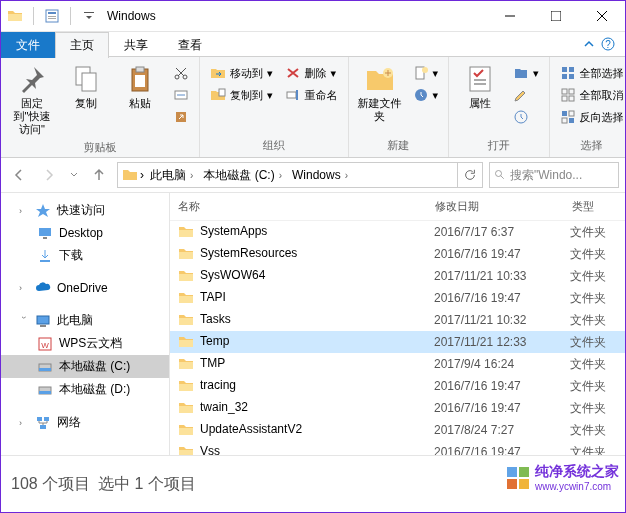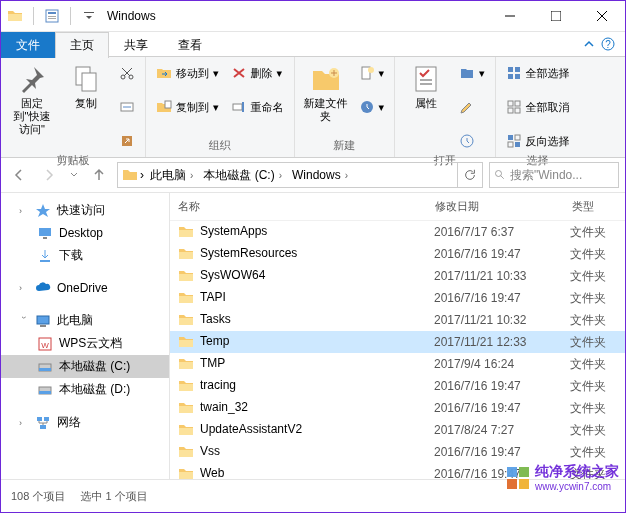--- a/index.html
+++ b/index.html
@@ -15,21 +15,21 @@
 .tab{padding:4px 14px;border:1px solid transparent;border-bottom:none;position:relative;top:1px}
 .tab.file{background:#1979ca;color:#fff}
 .tab.active{border-color:#d0d0d0;background:#f5f6f7}
 .ribbon-help{margin-left:auto;padding:0 10px;display:flex;align-items:center;gap:6px;color:#1979ca}
 .ribbon{background:#f5f6f7;border-top:1px solid #d0d0d0;border-bottom:1px solid #d0d0d0;display:flex;height:100px}
 .rgroup{display:flex;flex-direction:column;align-items:center;padding:4px 6px 2px;border-right:1px solid #e0e0e0}
 .rgroup-row{display:flex;align-items:flex-start;gap:4px;flex:1}
 .rgroup-label{font-size:11px;color:#666;padding:2px 0}
 .big-btn{display:flex;flex-direction:column;align-items:center;width:46px;padding:2px;gap:2px}
 .big-btn .lbl{font-size:11px;text-align:center;line-height:13px}
-.small-col{display:flex;flex-direction:column;gap:14px;justify-content:flex-start;padding-top:2px}
+.small-col{display:flex;flex-direction:column;gap:2px;justify-content:flex-start;padding-top:2px}
 .small-btn{display:flex;align-items:center;gap:4px;padding:2px 4px;font-size:11px;white-space:nowrap}
 .ico{width:16px;height:16px;display:inline-block}
 .ico-lg{width:32px;height:32px}
 .navbar{height:34px;display:flex;align-items:center;gap:6px;padding:0 6px;border-bottom:1px solid #e5e5e5}
 .navarrow{width:24px;height:24px;border-radius:2px;display:flex;align-items:center;justify-content:center;color:#999}
 .breadcrumb{flex:1;height:24px;border:1px solid #ccc;display:flex;align-items:center;padding:0 4px;gap:2px;overflow:hidden}
 .crumb{display:flex;align-items:center;gap:4px;padding:0 4px;white-space:nowrap}
 .crumb .chev{color:#666;font-size:10px}
 .refresh{width:24px;height:24px;border:1px solid #ccc;border-left:none;display:flex;align-items:center;justify-content:center}
 .search{width:120px;height:24px;border:1px solid #ccc;display:flex;align-items:center;padding:0 4px;color:#888;gap:4px;overflow:hidden;white-space:nowrap}
@@ -46,21 +46,21 @@
 .c-name{width:240px}
 .c-date{width:120px}
 .c-type{flex:1}
 .rows{flex:1;overflow:hidden}
 .row{display:flex;align-items:center;height:22px}
 .row.sel{background:#cde8ff}
 .cell{padding:0 8px;white-space:nowrap;overflow:hidden;text-overflow:ellipsis}
 .cell.name{width:240px;display:flex;gap:6px}
 .cell.date{width:120px;color:#555}
 .cell.type{flex:1;color:#555}
-.status{height:24px;border-top:1px solid #e5e5e5;display:flex;align-items:center;gap:15px;padding:4px 10px;font-size:11px;color:#555}
+.status{height:24px;border-top:1px solid #e5e5e5;display:flex;align-items:center;gap:8px;padding:16px 10px;font-size:16px;color:#555}
 .watermark{position:absolute;right:6px;bottom:20px;display:flex;align-items:center;gap:6px;font-size:14px;color:#6d28d9;font-weight:bold;opacity:.95;pointer-events:none}
 svg{display:block}
 </style>
 </head>
 <body>
 <div class="window">
 
 <div class="titlebar">
  <div class="qat">
   <span class="ico">
@@ -138,20 +138,30 @@
     <span class="lbl">固定到"快速访问"</span>
    </div>
    <div class="big-btn">
     <span class="ico-lg">
               <svg viewBox="0 0 32 32">
                 <rect x="6" y="4" width="14" height="18" fill="#fff" stroke="#888"></rect>
                 <rect x="12" y="10" width="14" height="18" fill="#fff" stroke="#888"></rect>
               </svg>
             </span>
     <span class="lbl">复制</span>
+   </div>
+   <div class="big-btn">
+    <span class="ico-lg">
+              <svg viewBox="0 0 32 32">
+                <rect x="8" y="6" width="16" height="22" fill="#c98b4a" stroke="#8a5a2a"></rect>
+                <rect x="12" y="4" width="8" height="5" fill="#ddd" stroke="#888"></rect>
+                <rect x="11" y="12" width="10" height="12" fill="#fff"></rect>
+              </svg>
+            </span>
+    <span class="lbl">粘贴</span>
    </div>
    <div class="small-col">
     <div class="small-btn">
               <span class="ico">
                 <svg viewBox="0 0 16 16">
                   <circle cx="4" cy="12" r="2" fill="none" stroke="#555"></circle>
                   <circle cx="12" cy="12" r="2" fill="none" stroke="#555"></circle>
                   <path d="M5 11L13 3M11 11L3 3" stroke="#555"></path>
                 </svg>
               </span>

